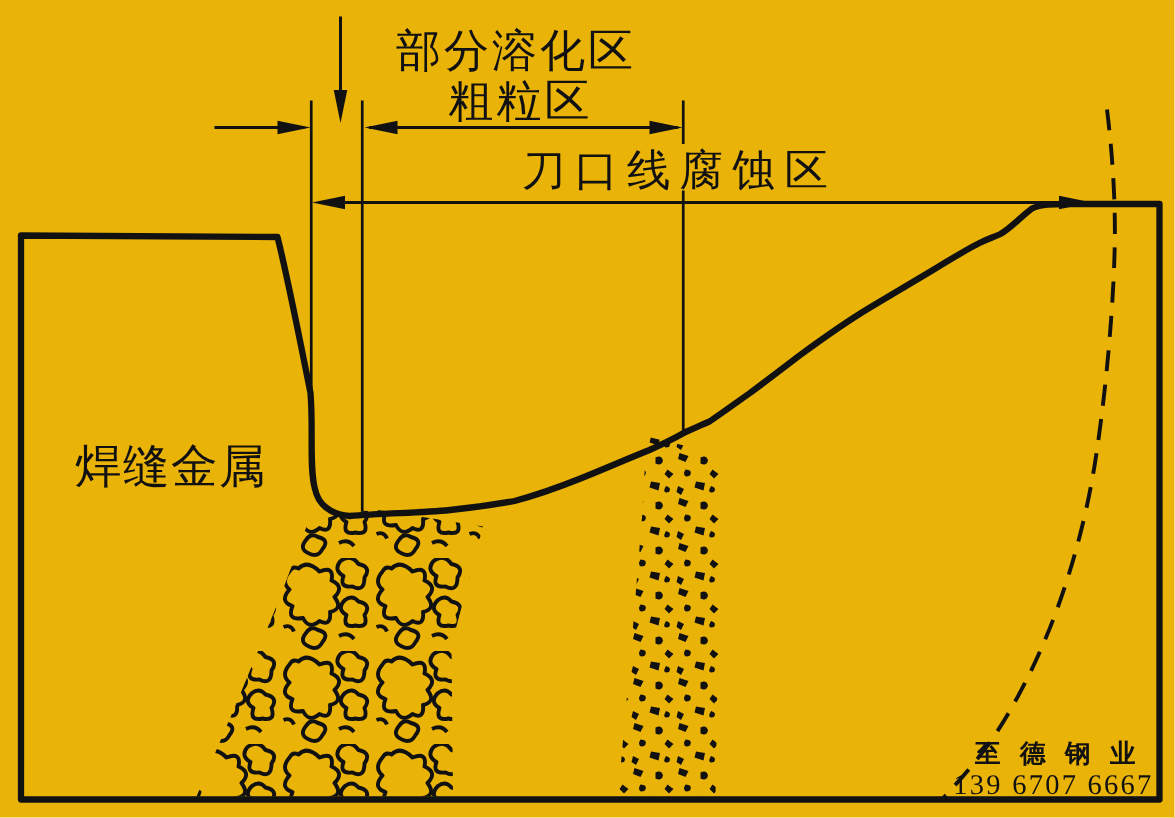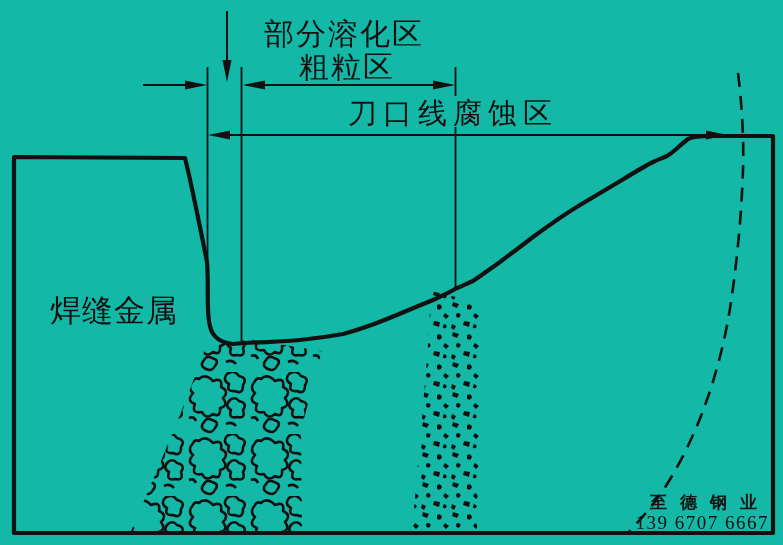--- a/index.html
+++ b/index.html
@@ -1,19 +1,19 @@
 <!DOCTYPE html>
 <html><head>
 <meta charset="utf-8">
 <style>
   html,body{margin:0;padding:0;background:#fff;}
   #stage{
     position:relative;
     width:783px;height:545px;
-    background:#14b8a6;
+    background:#eab308;
     font-family:"Liberation Serif","DejaVu Serif",serif;
     overflow:hidden;
   }
   svg{display:block;}
   text{
     font-family:"Liberation Serif","DejaVu Serif",serif;
     fill:#111;
   }
   .zone-label{font-size:30px;letter-spacing:2px;}
   .zone-label-wide{font-size:29px;letter-spacing:6px;}

